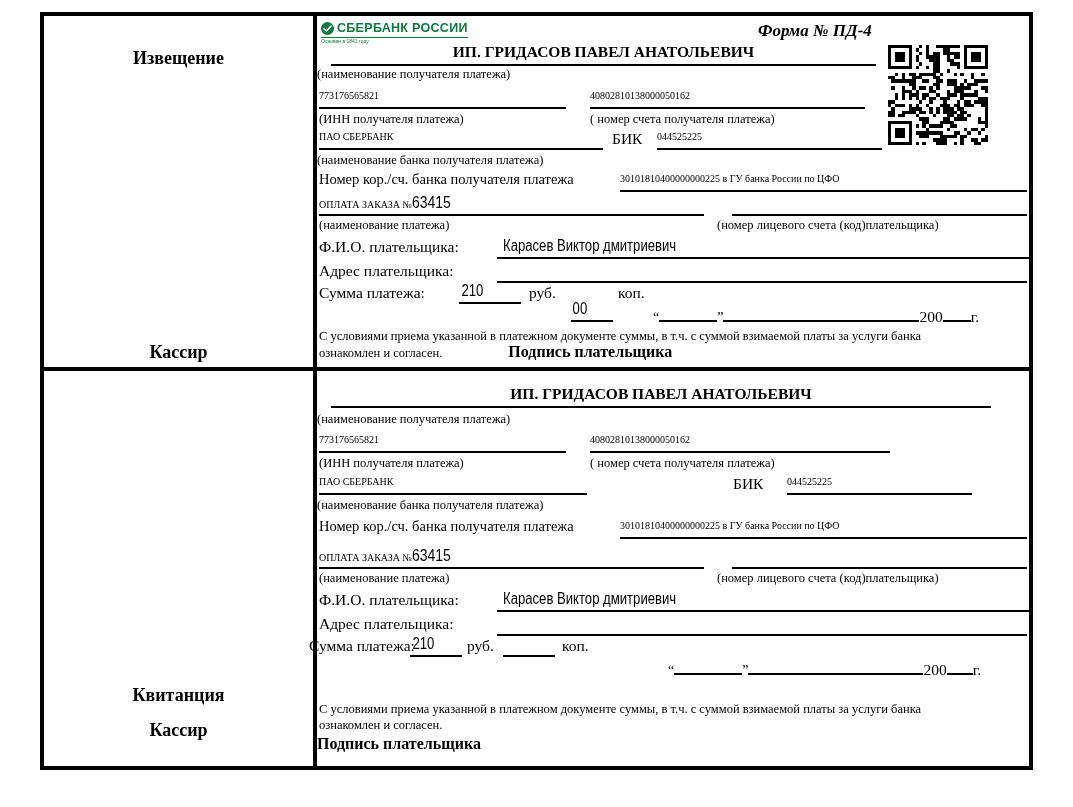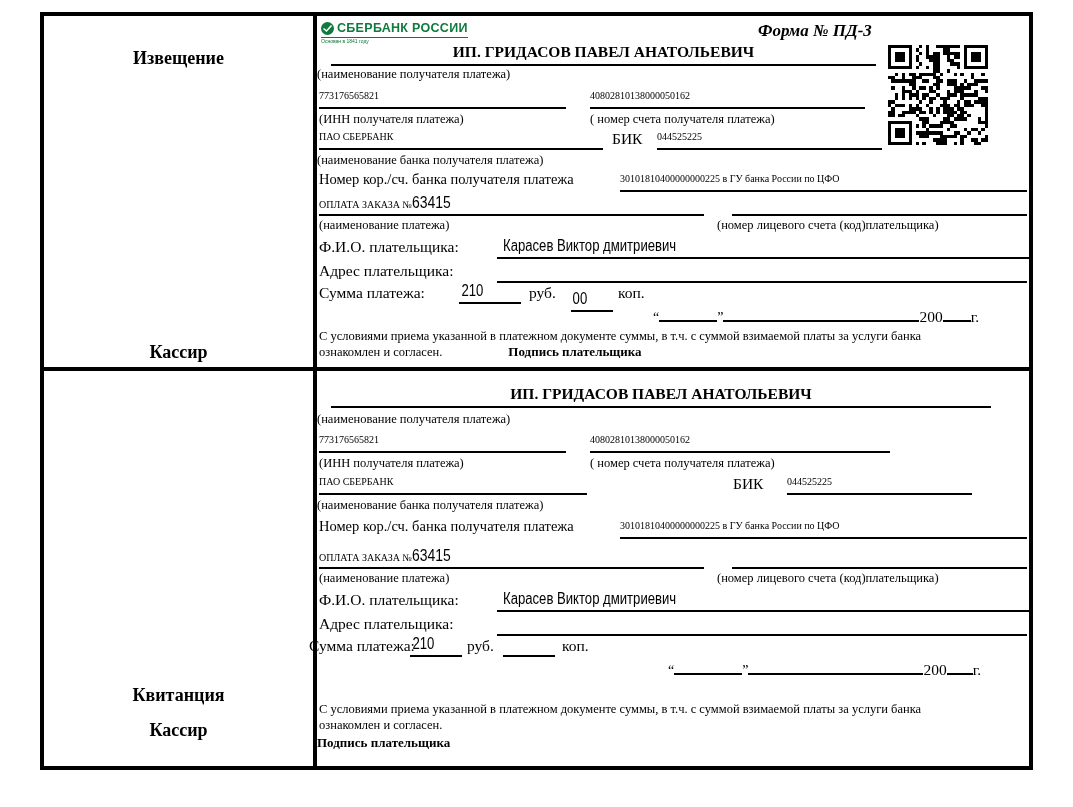--- a/index.html
+++ b/index.html
@@ -24,21 +24,21 @@
   .forma{font-weight:bold;font-style:italic;font-size:17px;white-space:nowrap;}
   .logo{white-space:nowrap;}
   .logo-inner{display:inline-block;border-bottom:1.5px solid #0e7a3d;padding-bottom:1px;}
   .logo-text{color:#0e7a3d;font-family:"Liberation Sans",sans-serif;font-weight:bold;font-size:12.5px;letter-spacing:.3px;vertical-align:middle;}
   .logo-tagline{color:#0e7a3d;font-family:"Liberation Sans",sans-serif;font-size:5px;line-height:6px;}
   .logo svg{vertical-align:middle;margin-right:3px;}
   .date{font-size:15.5px;white-space:nowrap;}
   .date .du{display:inline-block;border-bottom:2px solid #000;height:15px;vertical-align:baseline;}
   .date .q{font-size:14px;}
   .agr{font-size:12.5px;line-height:16px;}
-  .sig{font-weight:bold;font-size:13px;}
+  .sig{font-weight:bold;font-size:16px;}
   .qrbox{width:100px;height:100px;}
   .qrbox svg{width:100%;height:100%;shape-rendering:crispEdges;}
 </style>
 </head>
 <body>
 
 <div class="doc">
 
   <div class="half top">
     <div class="stub">
@@ -50,21 +50,21 @@
       <div class="abs logo" style="left:4px;top:2px">
         <span class="logo-inner">
           <svg width="13" height="13" viewBox="0 0 13 13">
             <circle cx="6.5" cy="6.5" r="6.5" fill="#0e7a3d"></circle>
             <path d="M2.5 6.5 L5.5 9 L10.5 3.5" stroke="#fff" stroke-width="1.6" fill="none"></path>
           </svg><span class="logo-text">СБЕРБАНК РОССИИ</span>
         </span>
         <div class="logo-tagline">Основан в 1841 году</div>
       </div>
 
-      <div class="abs forma" style="left:441px;top:5px">Форма № ПД-3</div>
+      <div class="abs forma" style="left:441px;top:5px">Форма № ПД-4</div>
 
       <div class="abs qrbox" style="left:571px;top:29px" id="qr"><svg viewBox="0 0 29 29" xmlns="http://www.w3.org/2000/svg">
             <rect width="29" height="29" fill="#fff"></rect>
             <g fill="#000">
               <rect x="9" y="0" width="1" height="1"></rect>
               <rect x="11" y="0" width="1" height="1"></rect>
               <rect x="14" y="0" width="1" height="1"></rect>
               <rect x="15" y="0" width="1" height="1"></rect>
               <rect x="16" y="0" width="1" height="1"></rect>
               <rect x="17" y="0" width="1" height="1"></rect>
@@ -407,21 +407,21 @@
       <div class="abs ul field" style="left:180px;top:220px;width:530px;padding-left:6px">
         <span class="narrow nl">Карасев Виктор дмитриевич</span>
       </div>
 
       <div class="abs lbl" style="left:2px;top:246px">Адрес плательщика:</div>
       <div class="abs ul field" style="left:180px;top:244px;width:530px"></div>
 
       <div class="abs lbl" style="left:2px;top:268px">Сумма платежа:</div>
       <div class="abs ul field ctr" style="left:142px;top:265px;width:62px"><span class="narrow">210</span></div>
       <div class="abs lbl" style="left:212px;top:268px">руб.</div>
-      <div class="abs ul field ctr" style="left:254px;top:273px;width:42px"><span class="narrow">00</span></div>
+      <div class="abs ul field ctr" style="left:254px;top:283px;width:42px"><span class="narrow">00</span></div>
       <div class="abs lbl" style="left:301px;top:268px">коп.</div>
 
       <div class="abs date" style="left:336px;top:289px">
         <span class="q">“</span><span class="du" style="width:58px"></span><span class="q">”</span><span class="du" style="width:196px"></span><span>200</span><span class="du" style="width:28px"></span><span>г.</span>
       </div>
 
       <div class="abs agr" style="left:2px;top:312px;width:670px">
         <div>С условиями приема указанной в платежном документе суммы, в т.ч. с суммой взимаемой платы за услуги банка</div>
         <div><span>ознакомлен и согласен.</span><span class="sig" style="margin-left:66px">Подпись плательщика</span></div>
       </div>

